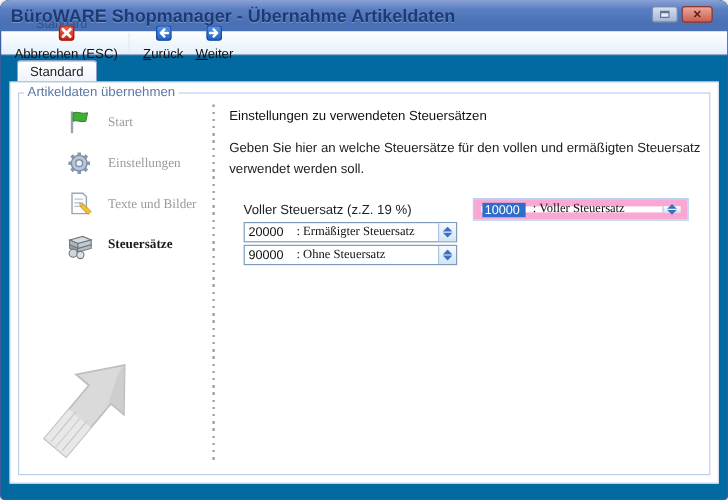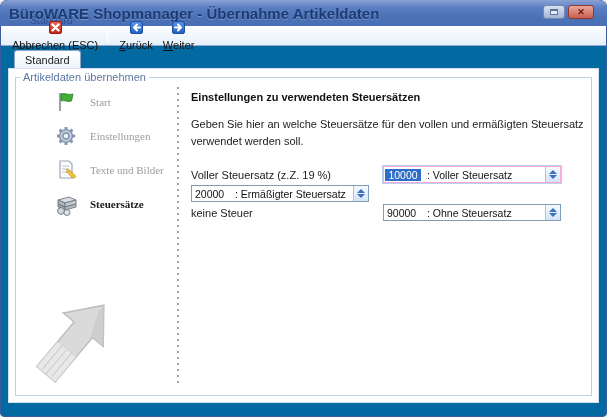--- a/index.html
+++ b/index.html
@@ -78,33 +78,33 @@
   .nav-item { height:34px; display:flex; align-items:center; gap:11px; cursor:default;font-family:Liberation Serif, serif; }
   .nav-label { font-size:11px; color:#9b9b9b; }
   .nav-item.active .nav-label { color:#1a1a1a; font-weight:bold; }
   .nav-ico { width:26px; height:26px; display:flex; align-items:center; justify-content:center; }
   .divider {
     position:absolute; left:168px; top:18px; width:2px; height:298px;
     background:repeating-linear-gradient(to bottom,#98a4b4 0 2px, transparent 2px 6px);
   }
   
   .content { position:absolute; left:182px; top:22px; right:22px; }
-  .heading { font-size:11px; font-weight:bold; color:#111; }
+  .heading { font-size:11px; font-weight:normal; color:#111; }
   .desc { margin-top:13px; font-size:11px; color:#222; width:420px; line-height:1.55; }
   .fields { margin-top:15px; }
-  .frow { display:flex; align-items:center; height:19px; }
+  .frow { display:flex; align-items:center; height:19px;margin-left:12px; }
   .flabel { flex:0 0 192px; font-size:11px; color:#222; }
   .combo {
     width:178px; height:17px; background:#fff; border:1px solid #7f9db9;
     display:flex; align-items:center; font-size:10.5px; color:#111; position:relative;
   }
-  .combo.focused { border:1px solid #f9a8d4; box-shadow:0 0 0 1px #bad2f0;text-align:center; }
+  .combo.focused { border:6px solid #f9a8d4; box-shadow:0 0 0 1px #bad2f0; }
   .cval { min-width:36px; padding:0 2px; margin-left:1px; white-space:nowrap; }
   .combo.focused .cval { background:#2e6dc8; color:#fff; }
-  .cdesc { margin-left:6px; white-space:nowrap; }
+  .cdesc { margin-left:6px; white-space:nowrap;font-family:Liberation Serif, serif; }
   .spinner {
     position:absolute; right:0; top:0; bottom:0; width:15px;
     border-left:1px solid #a9c3e2;
     background:linear-gradient(#f5fafe,#d4e4f6);
     display:flex; flex-direction:column; align-items:center; justify-content:center; gap:1px;
     cursor:default;
   }
   .spup   { width:0; height:0; border-left:4px solid transparent; border-right:4px solid transparent; border-bottom:4px solid #3a6fc2; }
   .spdown { width:0; height:0; border-left:4px solid transparent; border-right:4px solid transparent; border-top:4px solid #3a6fc2; }
   
@@ -254,21 +254,20 @@
           <div class="combo">
             <span class="cval">20000</span>
             <span class="cdesc">: Ermäßigter Steuersatz</span>
             <span class="spinner">
                 <span class="spup"></span>
                 <span class="spdown"></span>
               </span>
           </div>
         </div>
         <div class="frow">
-          <span class="flabel">keine Steuer</span>
           <div class="combo">
             <span class="cval">90000</span>
             <span class="cdesc">: Ohne Steuersatz</span>
             <span class="spinner">
                 <span class="spup"></span>
                 <span class="spdown"></span>
               </span>
           </div>
         </div>
       </div>

